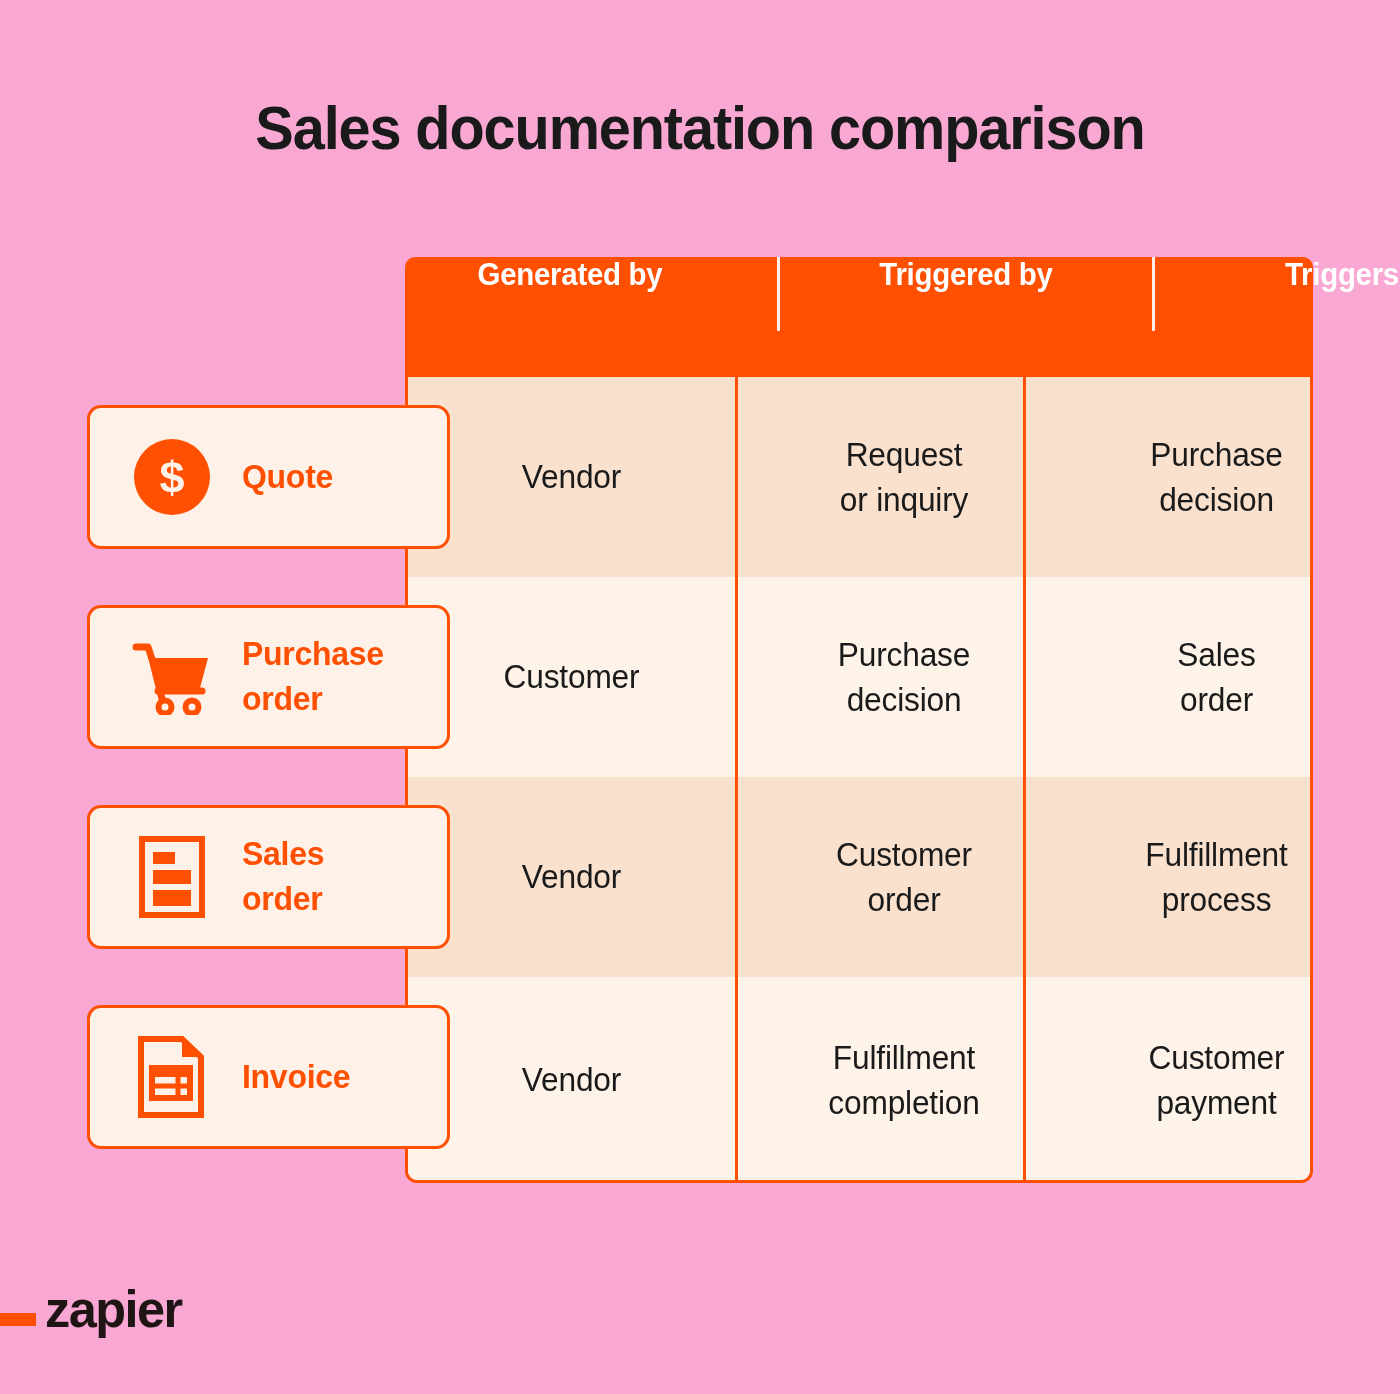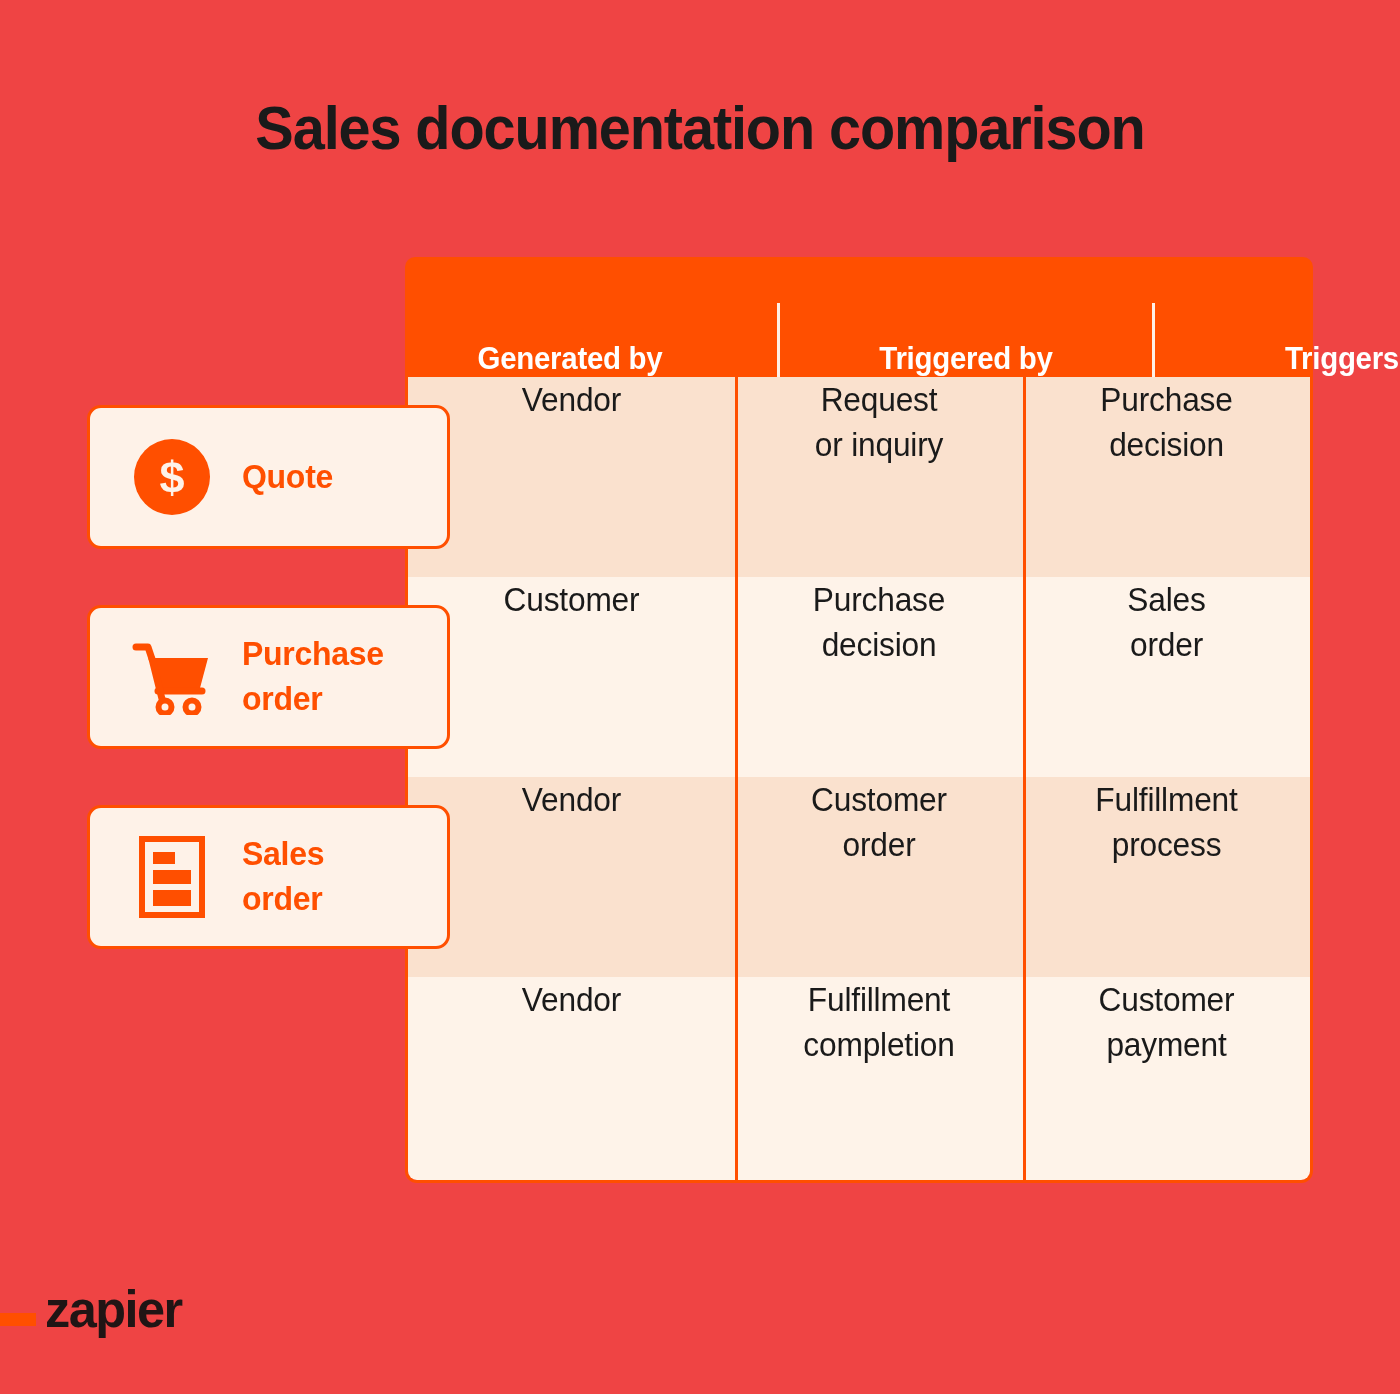--- a/index.html
+++ b/index.html
@@ -10,21 +10,21 @@
     height: 1394px;
     background: #FDF1E7;
     font-family: "Liberation Sans", sans-serif;
     overflow: hidden;
   }
 
   #page {
     position: relative;
     width: 1400px;
     height: 1394px;
-    background: #ef4444;
+    background: #f9a8d4;
   }
 
   
   #title {
     position: absolute;
     left: 0;
     top: 92px;
     width: 1400px;
     text-align: center;
     font-family: "Liberation Sans", sans-serif;
@@ -58,21 +58,21 @@
   
   #table-header {
     position: absolute;
     left: 0;
     top: 0;
     width: 908px;
     height: 120px;
     background: #FF4F00;
     border-radius: 10px 10px 0 0;
     display: flex;
-    align-items: flex-end;
+    align-items: flex-start;
     gap: 42px;
   }
   .head-cell {
     flex: 0 0 auto;
     color: #FFFFFF;
     font-weight: bold;
     font-size: 31px;
     letter-spacing: -0.3px;
     text-align: center;
     white-space: nowrap;
@@ -99,21 +99,22 @@
     border-right: 3px solid #FF4F00;
     border-bottom: 3px solid #FF4F00;
     border-radius: 0 0 12px 12px;
     overflow: hidden;
   }
   .body-row {
     position: relative;
     width: 100%;
     height: 200px;
     display: flex;
-    align-items: flex-start;
+    align-items: center;
+    gap: 25px;
   }
   .body-row.last { height: 206px; }
   .body-row.shade-a { background: #FAE1CE; }
   .body-row.shade-b { background: #FEF3E9; }
 
   .body-cell {
     flex: 0 0 auto;
     text-align: center;
     font-size: 33px;
     line-height: 1.37;
@@ -307,20 +308,33 @@
           <svg width="66" height="82" viewBox="0 0 66 82" aria-hidden="true">
             <rect x="3" y="3" width="60" height="76" stroke="#FF4F00" stroke-width="6" fill="none"></rect>
             <rect x="14" y="16" width="22" height="12" fill="#FF4F00"></rect>
             <rect x="14" y="34" width="38" height="14" fill="#FF4F00"></rect>
             <rect x="14" y="54" width="38" height="16" fill="#FF4F00"></rect>
           </svg>
         </div>
         <div class="label-text">Sales<br>order</div>
       </div>
 
+      <div class="label-card" id="label-card-3">
+        <div class="icon-box">
+          <svg width="68" height="82" viewBox="0 0 68 82" aria-hidden="true">
+            <path d="M3 3 H44 L63 21 V79 H3 Z" stroke="#FF4F00" stroke-width="6" fill="none" stroke-linejoin="miter"></path>
+            <path d="M44 3 L63 21 H44 Z" fill="#FF4F00"></path>
+            <rect x="14" y="32" width="38" height="30" stroke="#FF4F00" stroke-width="6" fill="none"></rect>
+            <rect x="14" y="32" width="38" height="9" fill="#FF4F00"></rect>
+            <path d="M14 50 H52" stroke="#FF4F00" stroke-width="5" fill="none"></path>
+            <path d="M40 41 V62" stroke="#FF4F00" stroke-width="5" fill="none"></path>
+          </svg>
+        </div>
+        <div class="label-text">Invoice</div>
+      </div>
 
     </div>
 
   </div>
 
   <div id="footer-logo">
     <div id="logo-underscore"></div>
     <div id="logo-wordmark">zapier</div>
   </div>
 

